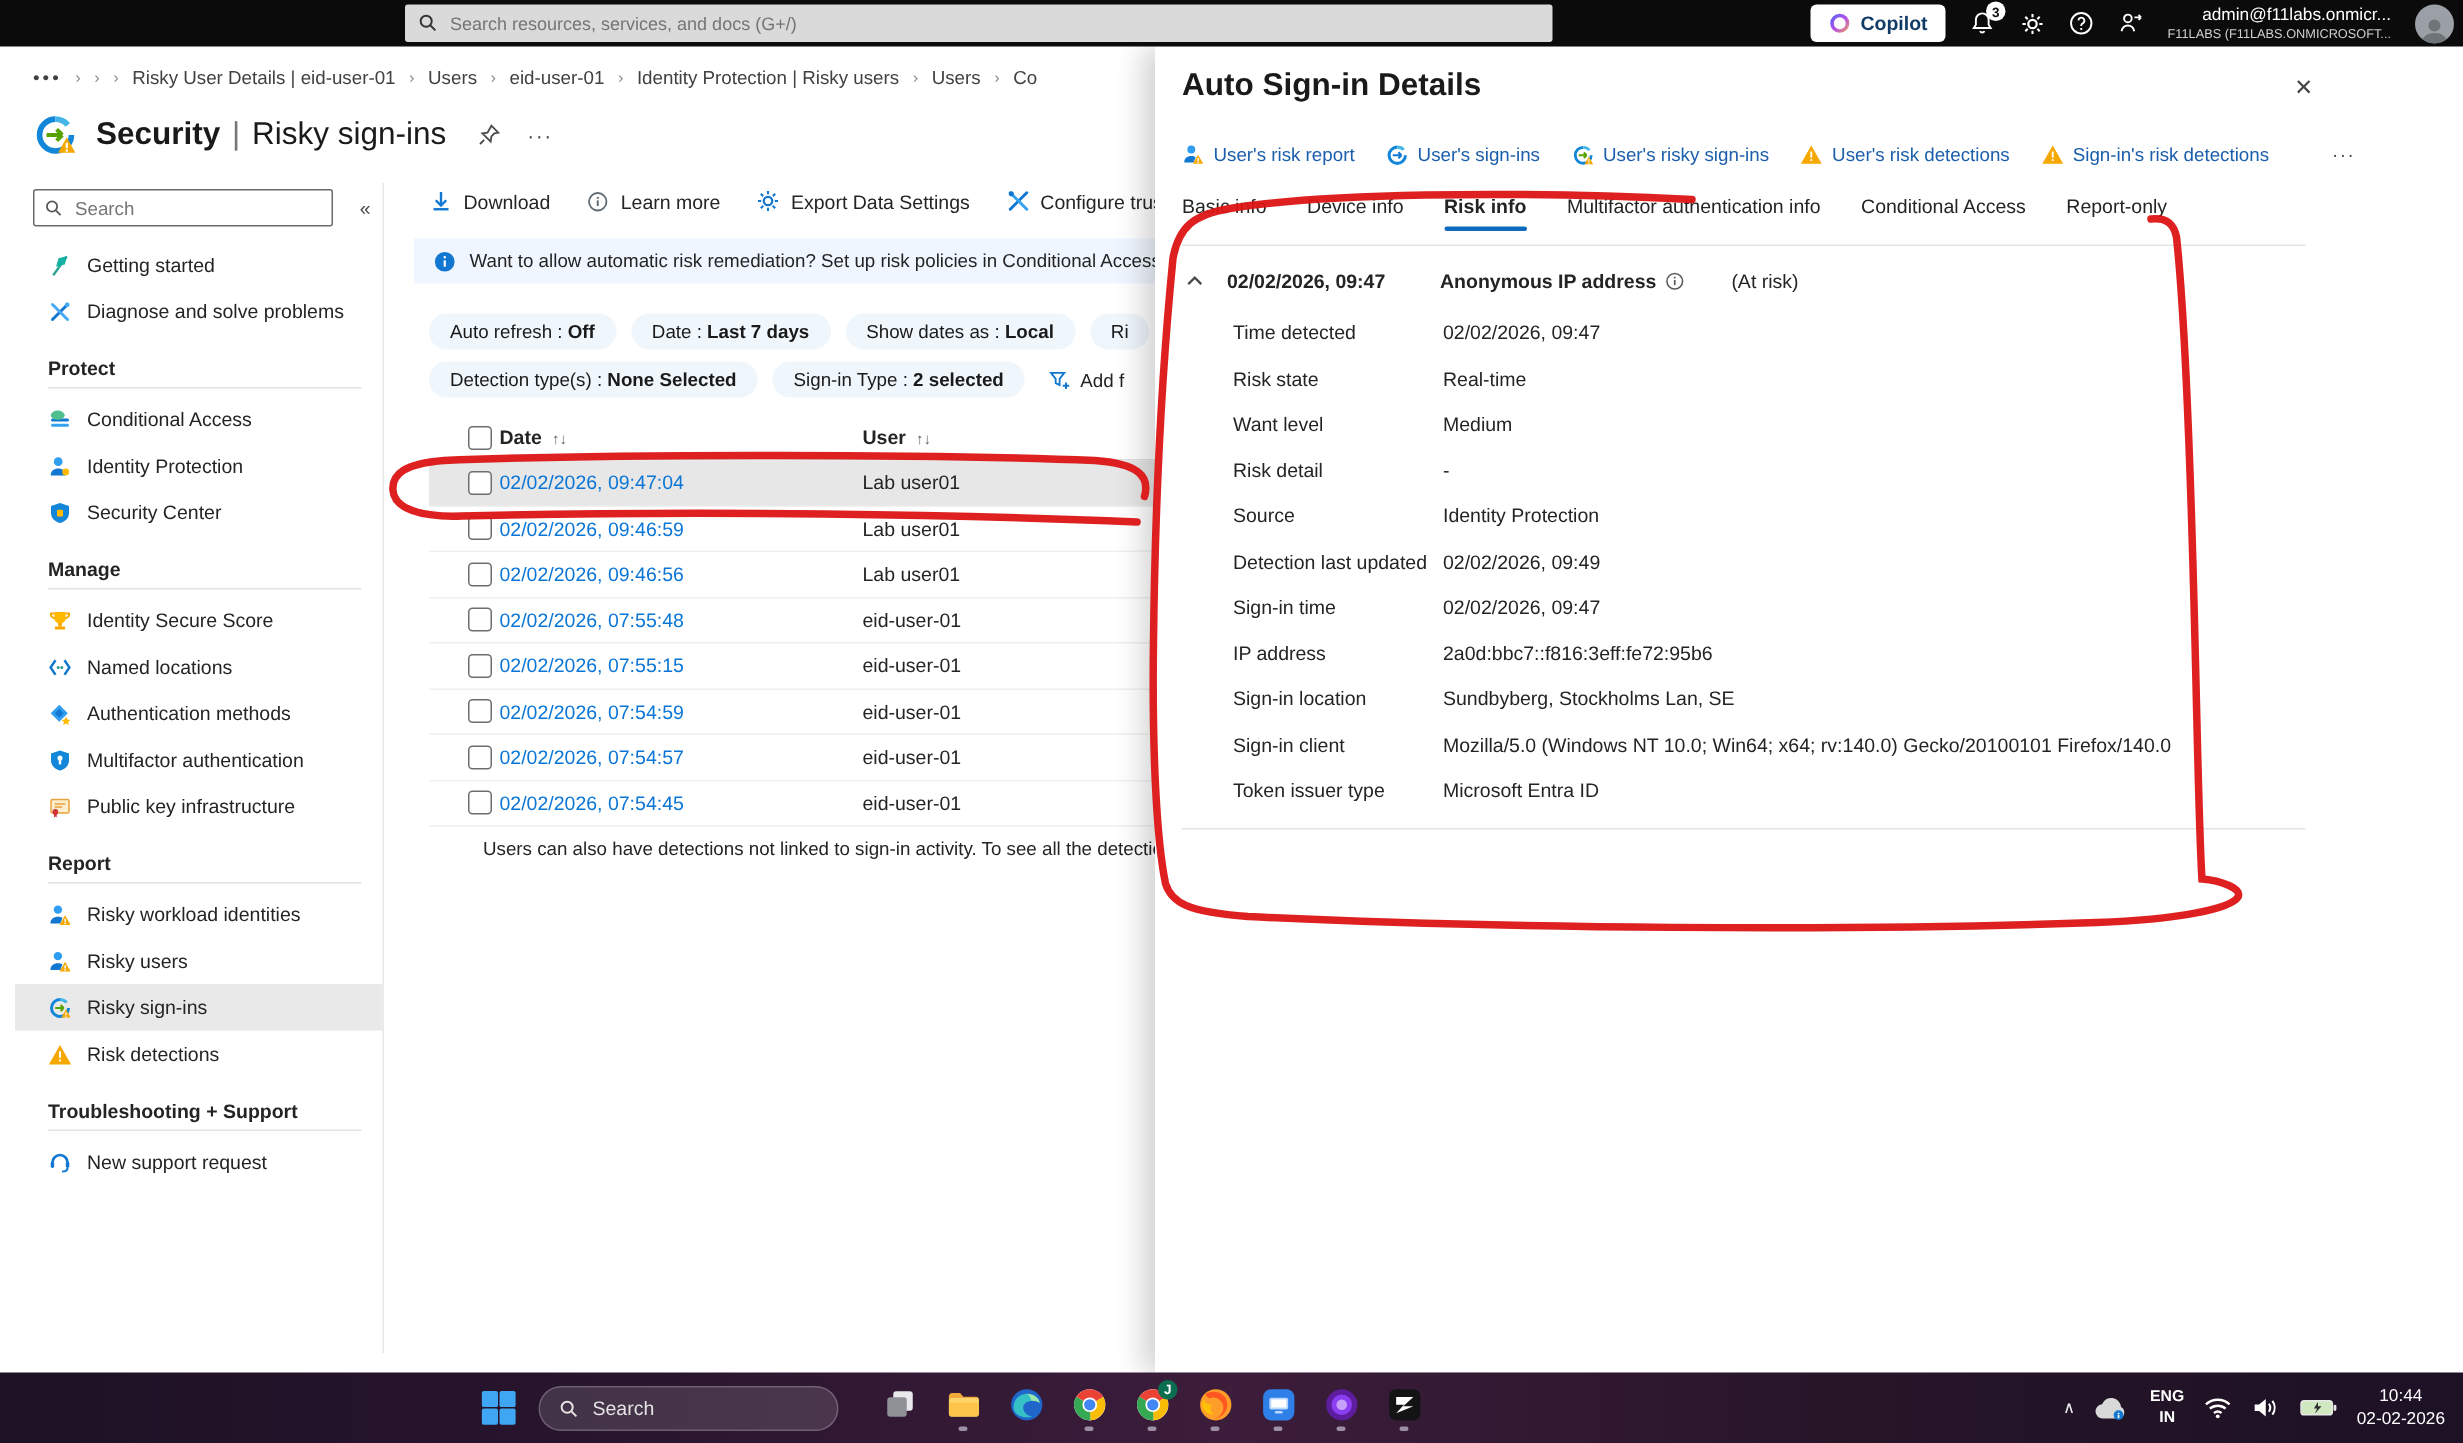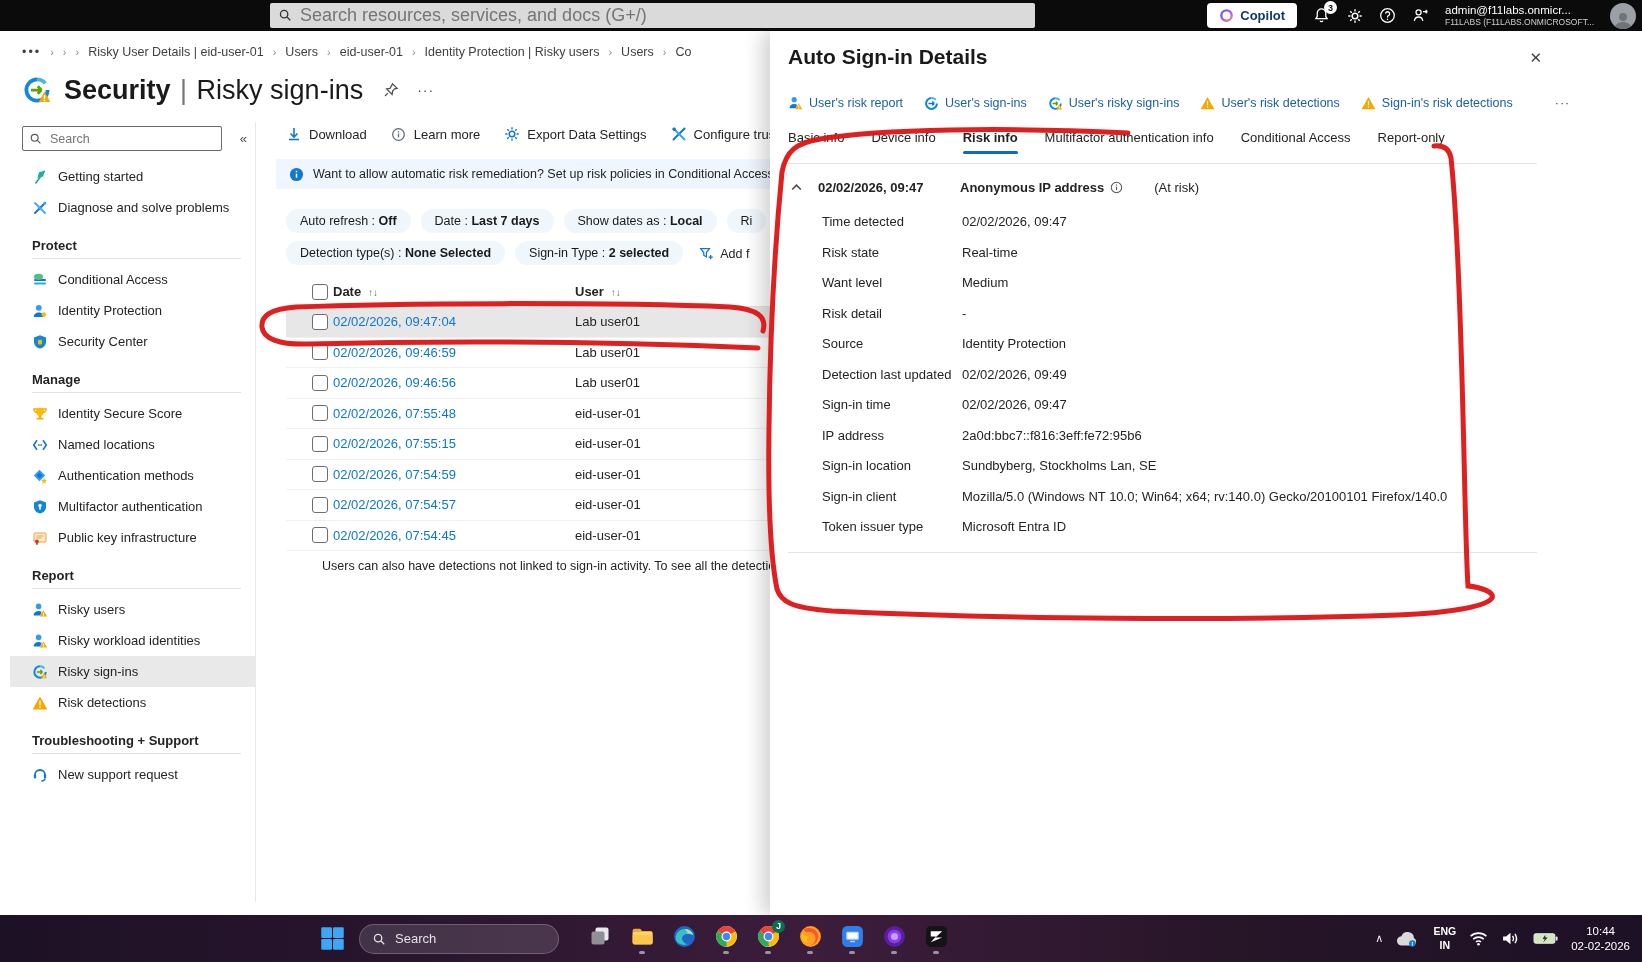--- a/index.html
+++ b/index.html
@@ -3,40 +3,40 @@
 <meta charset="utf-8">
 <style>
   * { margin:0; padding:0; box-sizing:border-box; }
   html,body { width:1642px; height:962px; overflow:hidden; }
   body { font-family:"Liberation Sans","DejaVu Sans",sans-serif; background:#fff; position:relative; color:#242424; }
   .icon { display:inline-flex; align-items:center; justify-content:center; }
   .icon svg { display:block; }
 
   
   .topbar { position:absolute; top:0; left:0; width:1642px; height:31px; background:#0b0b0b; z-index:20; }
-  .tb-search { position:absolute; left:270px; top:3px; width:765px; height:25px; background:#dadada; border:none; border-radius:2px; font-size:18px; color:#1a1a1a; padding-left:30px; font-family:inherit; }
+  .tb-search { position:absolute; left:270px; top:3px; width:765px; height:25px; background:#dadada; border:none; border-radius:2px; font-size:12px; color:#1a1a1a; padding-left:30px; font-family:inherit; }
   .tb-search-ic { position:absolute; left:278px; top:8px; width:14px; height:14px; color:#333; z-index:21; }
   .tb-right { position:absolute; right:6px; top:0; height:31px; display:flex; align-items:center; gap:16px; }
   .copilot { background:#fff; border-radius:4px; height:25px; display:flex; align-items:center; gap:6px; padding:0 12px; font-size:13px; font-weight:bold; color:#123a66; }
   .tb-ic { position:relative; width:17px; height:17px; color:#fff; }
   .bell-badge { position:absolute; top:-6px; right:-7px; background:#fff; color:#111; border-radius:50%; width:13px; height:13px; font-size:9px; display:flex; align-items:center; justify-content:center; font-weight:bold; }
-  .account { line-height:1.25; }
+  .account { text-align:right; line-height:1.25; }
   .acct1 { font-size:11.5px; color:#fff; }
   .acct2 { font-size:8.5px; color:#cfcfcf; }
   .avatar { width:26px; height:26px; border-radius:50%; background:#9aa0a6; overflow:hidden; display:flex; align-items:flex-end; justify-content:center; }
 
   
   .portal { position:absolute; top:31px; left:0; width:1642px; height:884px; background:#fff; padding:10px 0 0 10px; }
   .breadcrumb { display:flex; align-items:center; gap:9px; font-size:12.5px; color:#414141; padding-left:12px; height:22px; }
   .bc-sep { color:#8a8a8a; font-size:11px; }
   .bc-item { cursor:pointer; }
   .bc-ell { letter-spacing:2px; color:#414141; }
   .title-row { display:flex; align-items:center; gap:12px; padding-left:12px; margin-top:7px; height:40px; }
   .title-ic { width:30px; height:30px; }
-  .title-txt { font-size:27px; color:#1a1a1a; }
+  .title-txt { font-size:21px; color:#1a1a1a; }
   .title-txt b { font-weight:bold; }
   .title-sep { color:#777; font-weight:300; padding:0 2px; }
   .pin { width:16px; height:16px; margin-left:8px; color:#4a4a4a; }
   .title-ell { color:#4a4a4a; font-size:14px; letter-spacing:1px; margin-left:6px; }
 
   .body { display:flex; margin-top:12px; height:780px; }
 
   
   .sidebar { width:246px; border-right:1px solid #e8e8e8; padding-top:4px; flex:none; }
   .sb-search-row { display:flex; align-items:center; justify-content:space-between; padding:0 8px 0 12px; }
@@ -351,33 +351,33 @@
           <div class="sb-item">
             <span class="icon">
               <svg width="16" height="16" viewBox="0 0 16 16">
                 <circle cx="6.6" cy="4.4" r="2.8" fill="#2f9df0"></circle>
                 <path d="M1.6 13.6c0-3 2.2-4.5 5-4.5 1.2 0 2.3.3 3.1.8l-1.5 3.7z" fill="#1177d1"></path>
                 <path d="M11.4 8.2l3.7 6.4H7.7z" fill="#f7a800"></path>
                 <rect x="10.95" y="10.5" width="1" height="2.2" fill="#fff"></rect>
                 <rect x="10.95" y="13.1" width="1" height="1" fill="#fff"></rect>
               </svg>
             </span>
-            <span class="sb-label">Risky users</span>
+            <span class="sb-label">Risky workload identities</span>
           </div>
           <div class="sb-item">
             <span class="icon">
               <svg width="16" height="16" viewBox="0 0 16 16">
                 <circle cx="6.6" cy="4.4" r="2.8" fill="#2f9df0"></circle>
                 <path d="M1.6 13.6c0-3 2.2-4.5 5-4.5 1.2 0 2.3.3 3.1.8l-1.5 3.7z" fill="#1177d1"></path>
                 <path d="M11.4 8.2l3.7 6.4H7.7z" fill="#f7a800"></path>
                 <rect x="10.95" y="10.5" width="1" height="2.2" fill="#fff"></rect>
                 <rect x="10.95" y="13.1" width="1" height="1" fill="#fff"></rect>
               </svg>
             </span>
-            <span class="sb-label">Risky workload identities</span>
+            <span class="sb-label">Risky users</span>
           </div>
           <div class="sb-item selected">
             <span class="icon">
               <svg width="100%" height="100%" viewBox="0 0 24 24">
                 <path d="M20.5 12A8.5 8.5 0 1 1 12 3.5" fill="none" stroke="#1286d8" stroke-width="3"></path>
                 <path d="M12 3.5c2.6 0 5 1.2 6.6 3.1" fill="none" stroke="#45b5e8" stroke-width="3"></path>
                 <path d="M7.2 12h8.4m0 0-3-3m3 3-3 3" stroke="#57a300" stroke-width="2.2" fill="none"></path>
                 <path d="M18 13.2l4.6 8.3h-9.2z" fill="#f7a800"></path>
                 <rect x="17.4" y="16.2" width="1.2" height="2.8" fill="#fff"></rect>
                 <rect x="17.4" y="19.7" width="1.2" height="1.2" fill="#fff"></rect>

